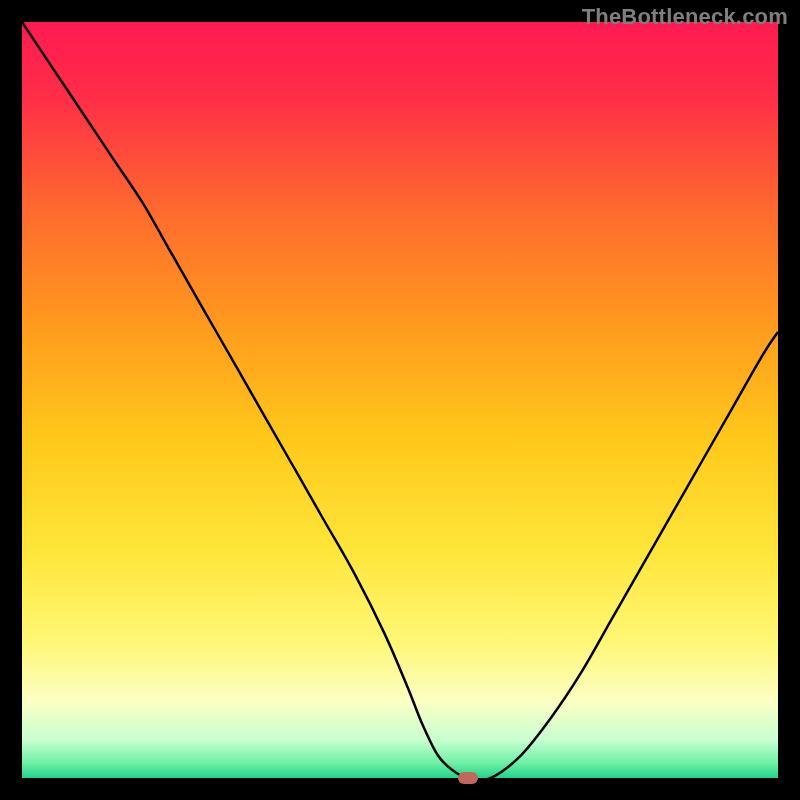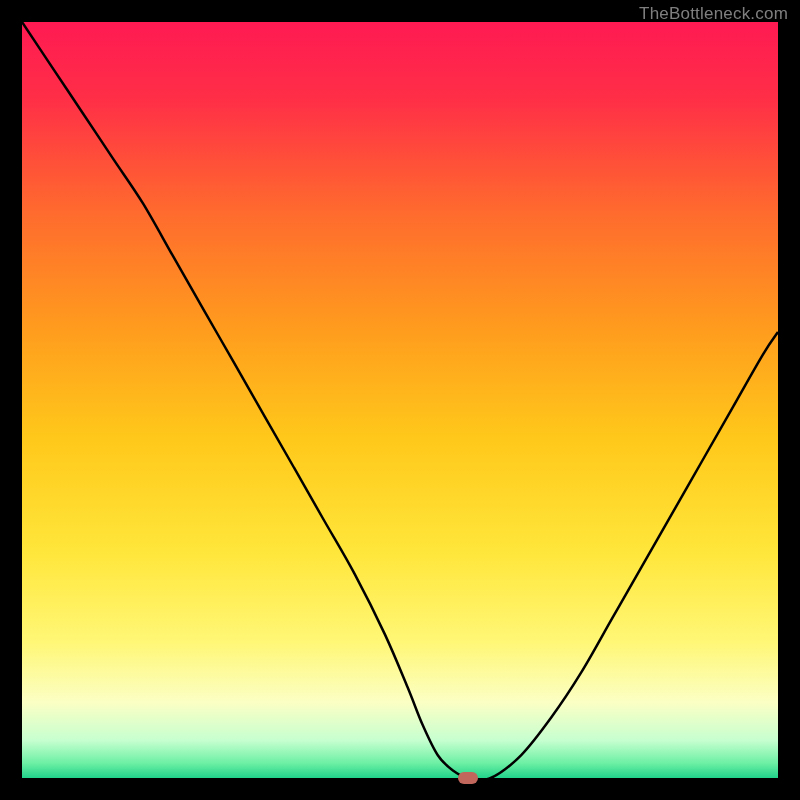--- a/index.html
+++ b/index.html
@@ -17,22 +17,22 @@
     top: 0;
     width: 800px;
     height: 800px;
     background: #000;
   }
   .watermark {
     position: absolute;
     top: 4px;
     right: 12px;
     color: #7f7f7f;
-    font-size: 17px;
-    font-weight: 400;
+    font-size: 22px;
+    font-weight: 700;
     letter-spacing: 0.2px;
     z-index: 5;
   }
   .plot {
     position: absolute;
     left: 22px;
     top: 22px;
     width: 756px;
     height: 756px;
   }

